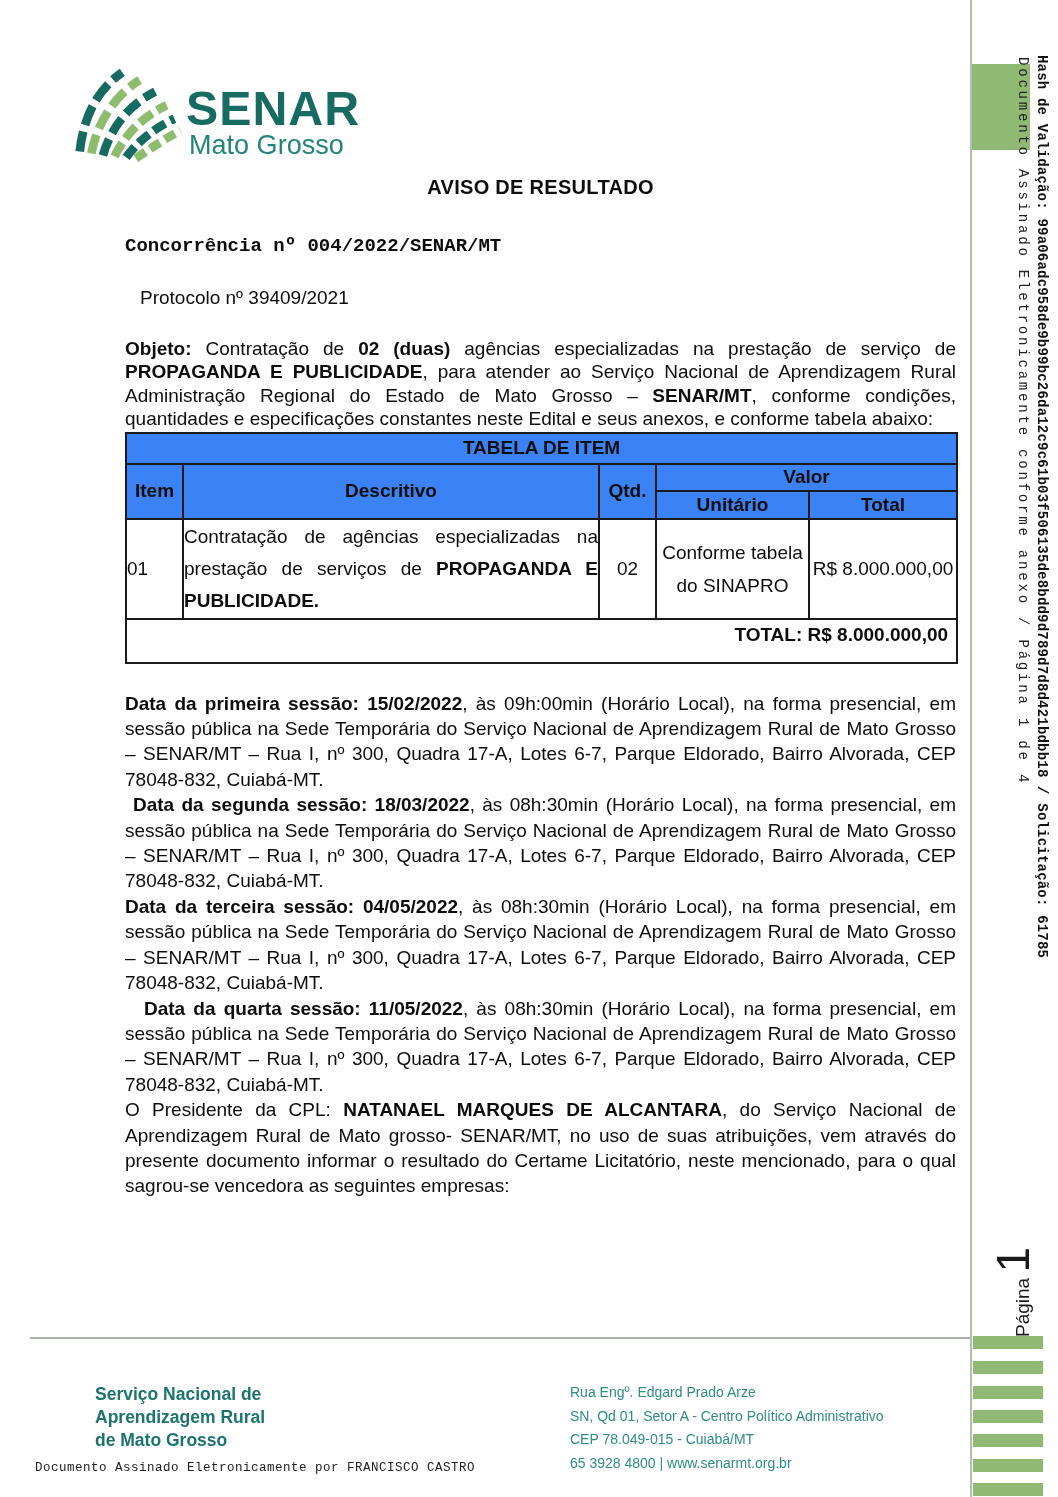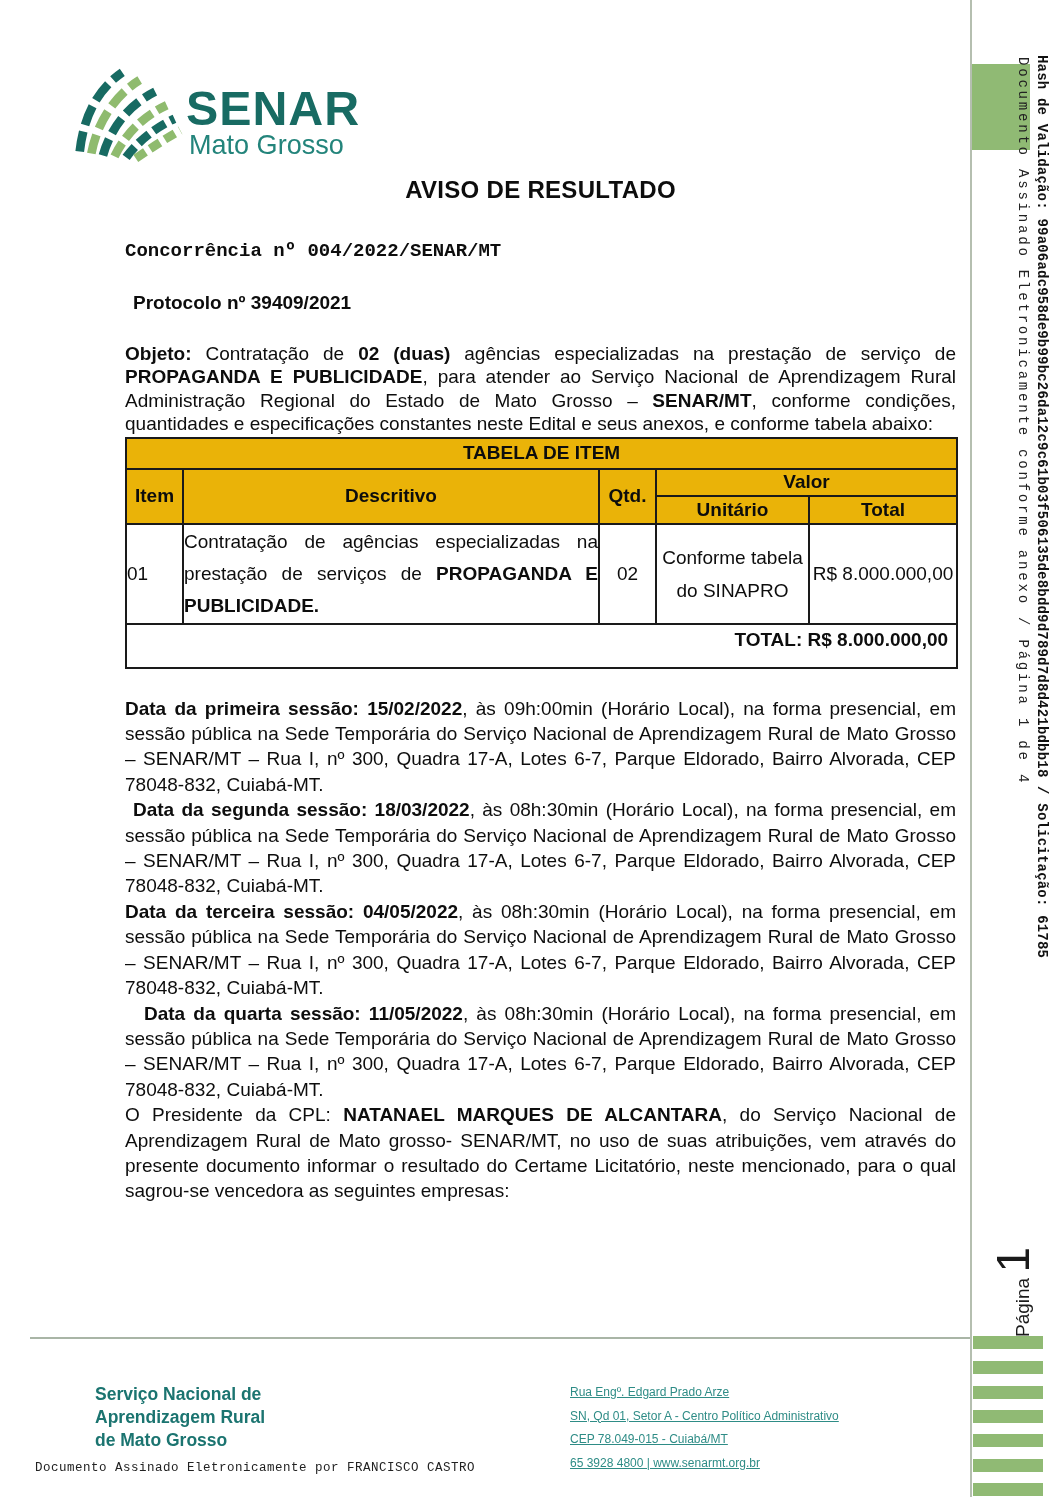--- a/index.html
+++ b/index.html
@@ -2,32 +2,32 @@
 <html><head>
 <meta charset="utf-8">
 <style>
   html,body{margin:0;padding:0;background:#e8e8e8;}
   .page{position:relative;width:1058px;height:1497px;background:#ffffff;overflow:hidden;
         font-family:"Liberation Sans",sans-serif;color:#0d0d0d;margin:0 auto;}
   
   .logo{position:absolute;left:72px;top:60px;width:290px;height:102px;}
   
   .content{position:absolute;left:125px;top:176px;width:831px;font-size:19px;}
-  .doc-title{font-size:24px;font-weight:bold;text-align:center;margin:0 0 36px 0;letter-spacing:.3px;}
+  .doc-title{font-size:20px;font-weight:bold;text-align:center;margin:0 0 36px 0;letter-spacing:.3px;}
   .ref-line{font-weight:bold;margin:0 0 30px 0;font-family:Liberation Mono, monospace;}
-  .ref-line2{font-weight:bold;margin:0 0 28px 8px;}
+  .ref-line2{font-weight:normal;margin:0 0 28px 15px;}
   p.just{text-align:justify;margin:0;}
   .objeto{line-height:23.4px;margin-bottom:0;}
   .session{line-height:25.4px;margin-bottom:26px;}
   .president{line-height:25.4px;margin-bottom:0;}
   
   table.item-table{border-collapse:collapse;width:831px;table-layout:fixed;
                    margin:1px 0 27px 0;font-size:19px;}
   .item-table td,.item-table th{border:2px solid #1a1a1a;padding:0;}
-  .item-table .hd{background:#eab308;font-weight:bold;text-align:center;}
+  .item-table .hd{background:#3b82f6;font-weight:bold;text-align:center;}
   .tbl-title{height:31px;}
   .valor-row{height:27px;}
   .unit-row{height:28px;}
   .body-row{height:100px;}
   .cell-item{}
   .cell-desc{text-align:justify;padding:4px 10px 4px 10px;line-height:32px;vertical-align:middle;}
   .cell-qtd{text-align:center;}
   .cell-unit{text-align:center;line-height:33px;padding:0 4px;}
   .cell-total{text-align:center;padding:0 2px;}
   .total-row td{height:38px;text-align:right;font-weight:bold;vertical-align:top;
@@ -43,22 +43,22 @@
   .page-rot{position:absolute;left:986px;top:1337px;transform:rotate(-90deg);
             transform-origin:top left;white-space:nowrap;color:#1a1a1a;
             font-family:"Liberation Sans",sans-serif;}
   .page-rot .pg-word{font-size:19px;}
   .page-rot .pg-num{font-size:46px;}
   .green-bar{position:absolute;left:973px;width:70px;height:13px;background:#90ba74;}
   
   .footer-sep{position:absolute;left:30px;top:1337px;width:940px;height:2px;background:#a9b5a6;}
   .footer-org{position:absolute;left:95px;top:1383px;font-size:17.5px;font-weight:bold;
               color:#1b7470;line-height:23px;}
-  .footer-addr{position:absolute;left:570px;top:1381px;font-size:12px;color:#2e8c86;
-               line-height:23.5px;text-decoration:underline;}
+  .footer-addr{position:absolute;left:570px;top:1381px;font-size:14px;color:#2e8c86;
+               line-height:23.5px;}
   .signed-by{position:absolute;left:35px;top:1461px;font-family:"Liberation Mono",monospace;
              font-size:12.5px;letter-spacing:0.5px;color:#222;}
 </style>
 </head>
 <body>
 
 <div class="page">
 
   <svg class="logo" viewBox="0 0 300 104">
     <g fill="none" stroke-width="9" stroke-linecap="butt">

